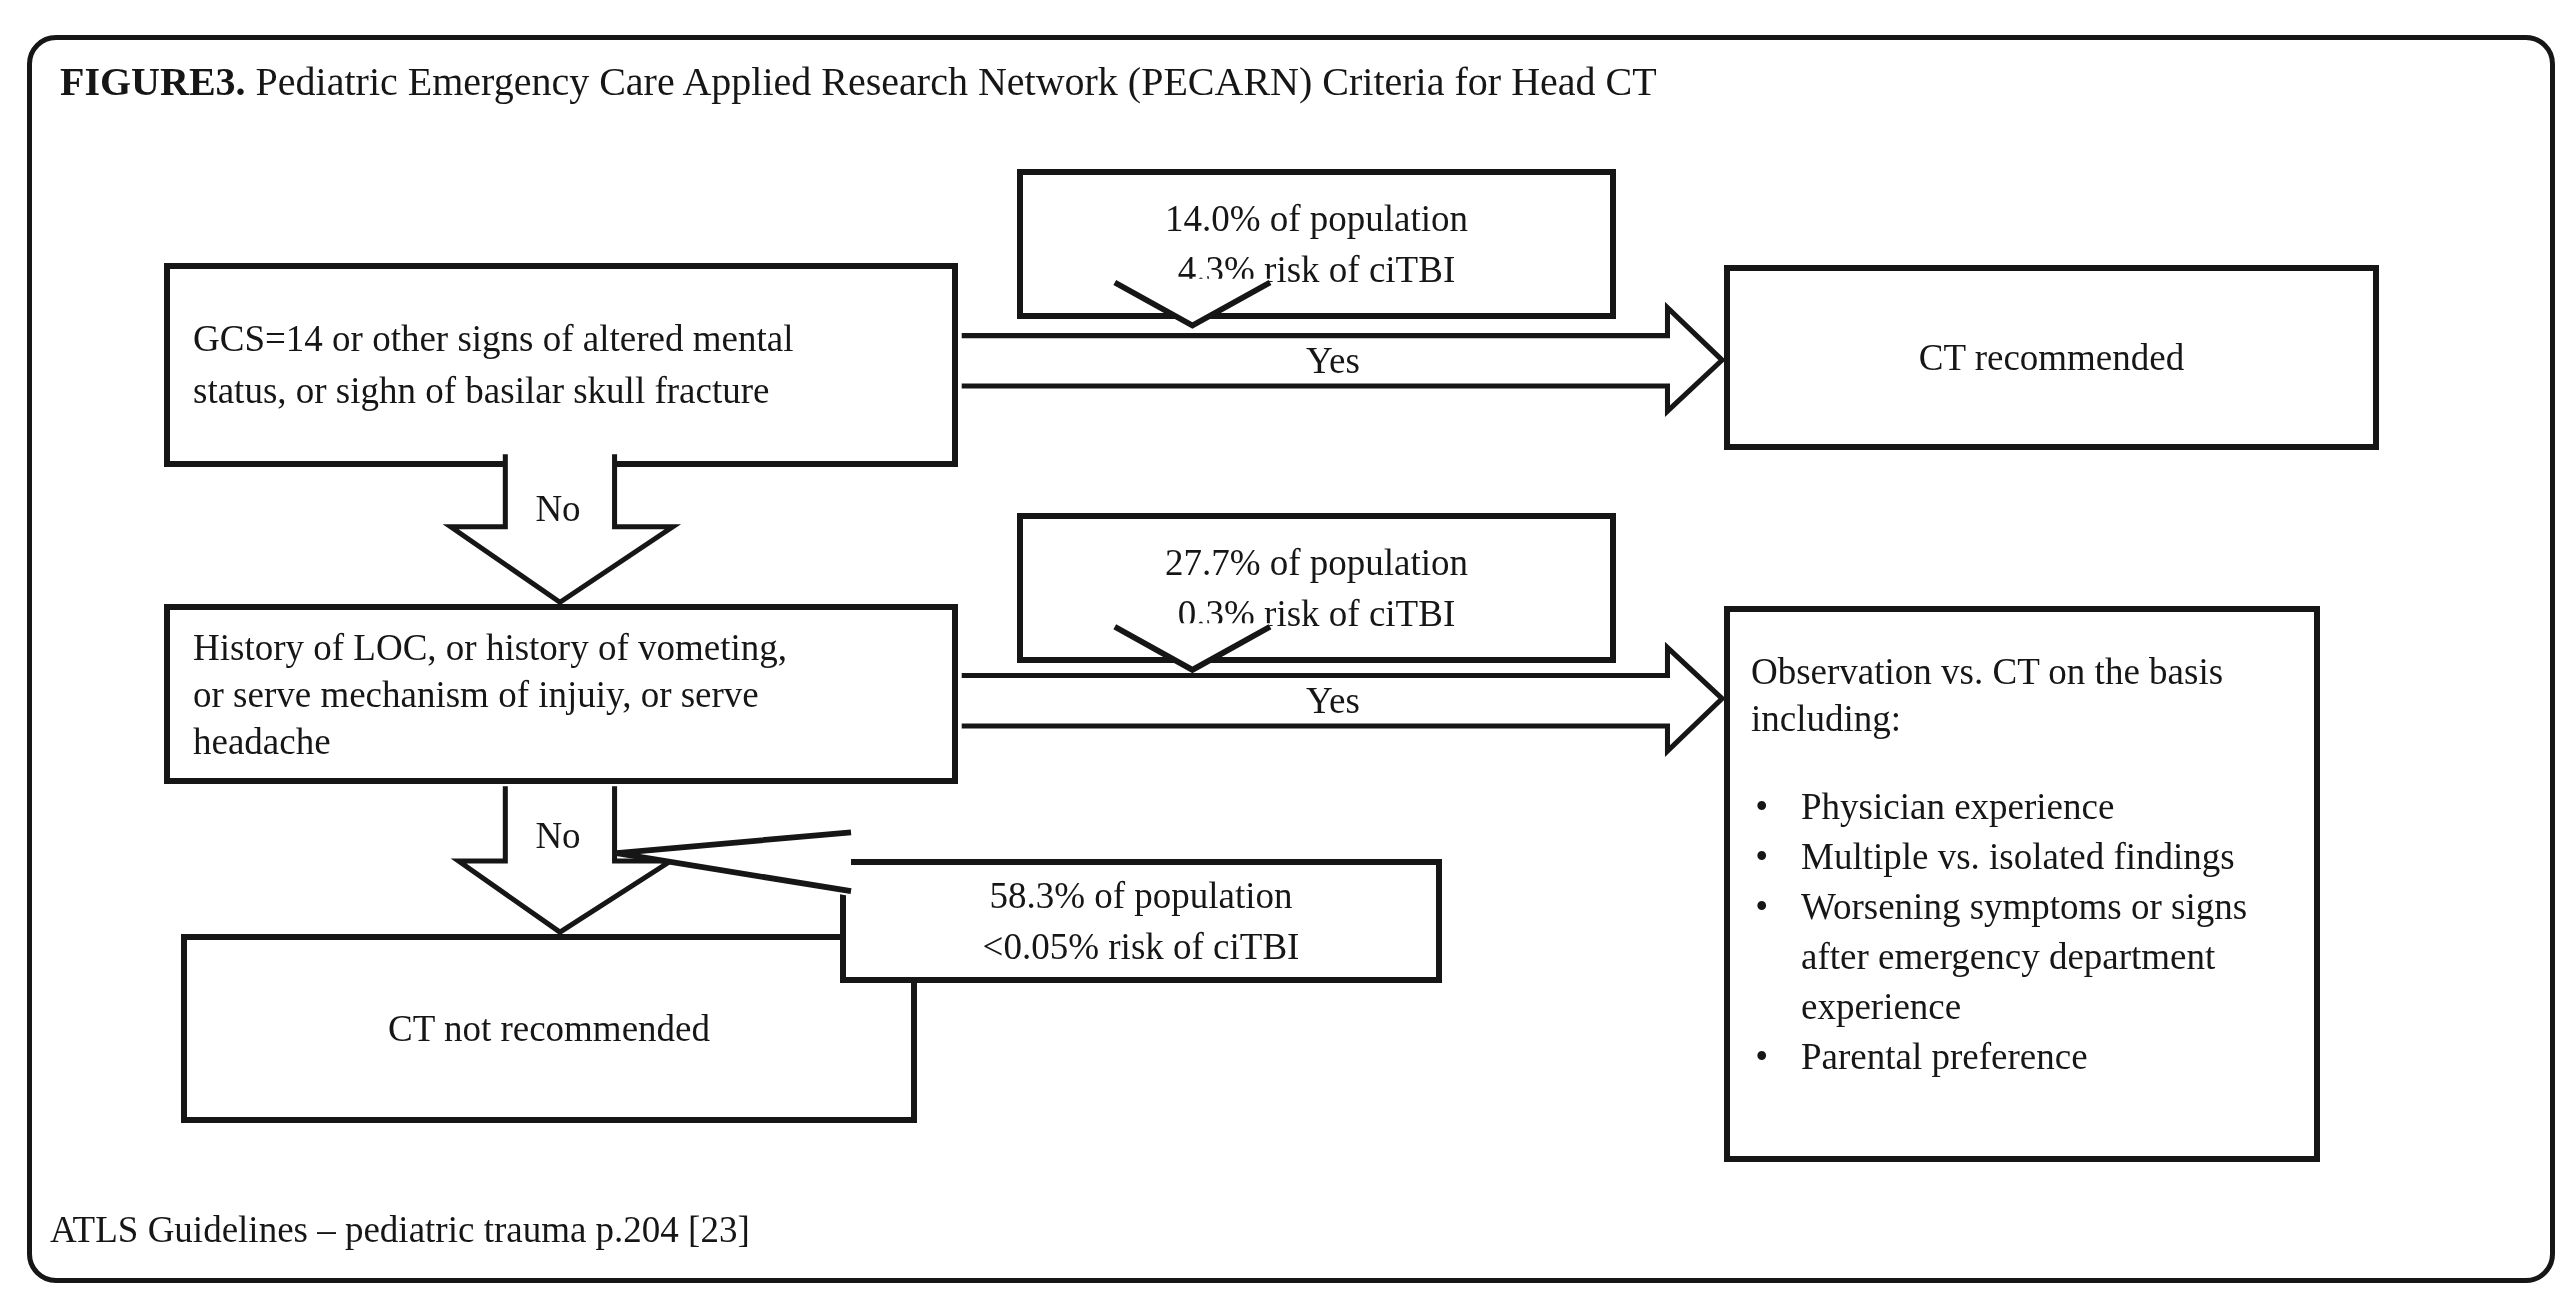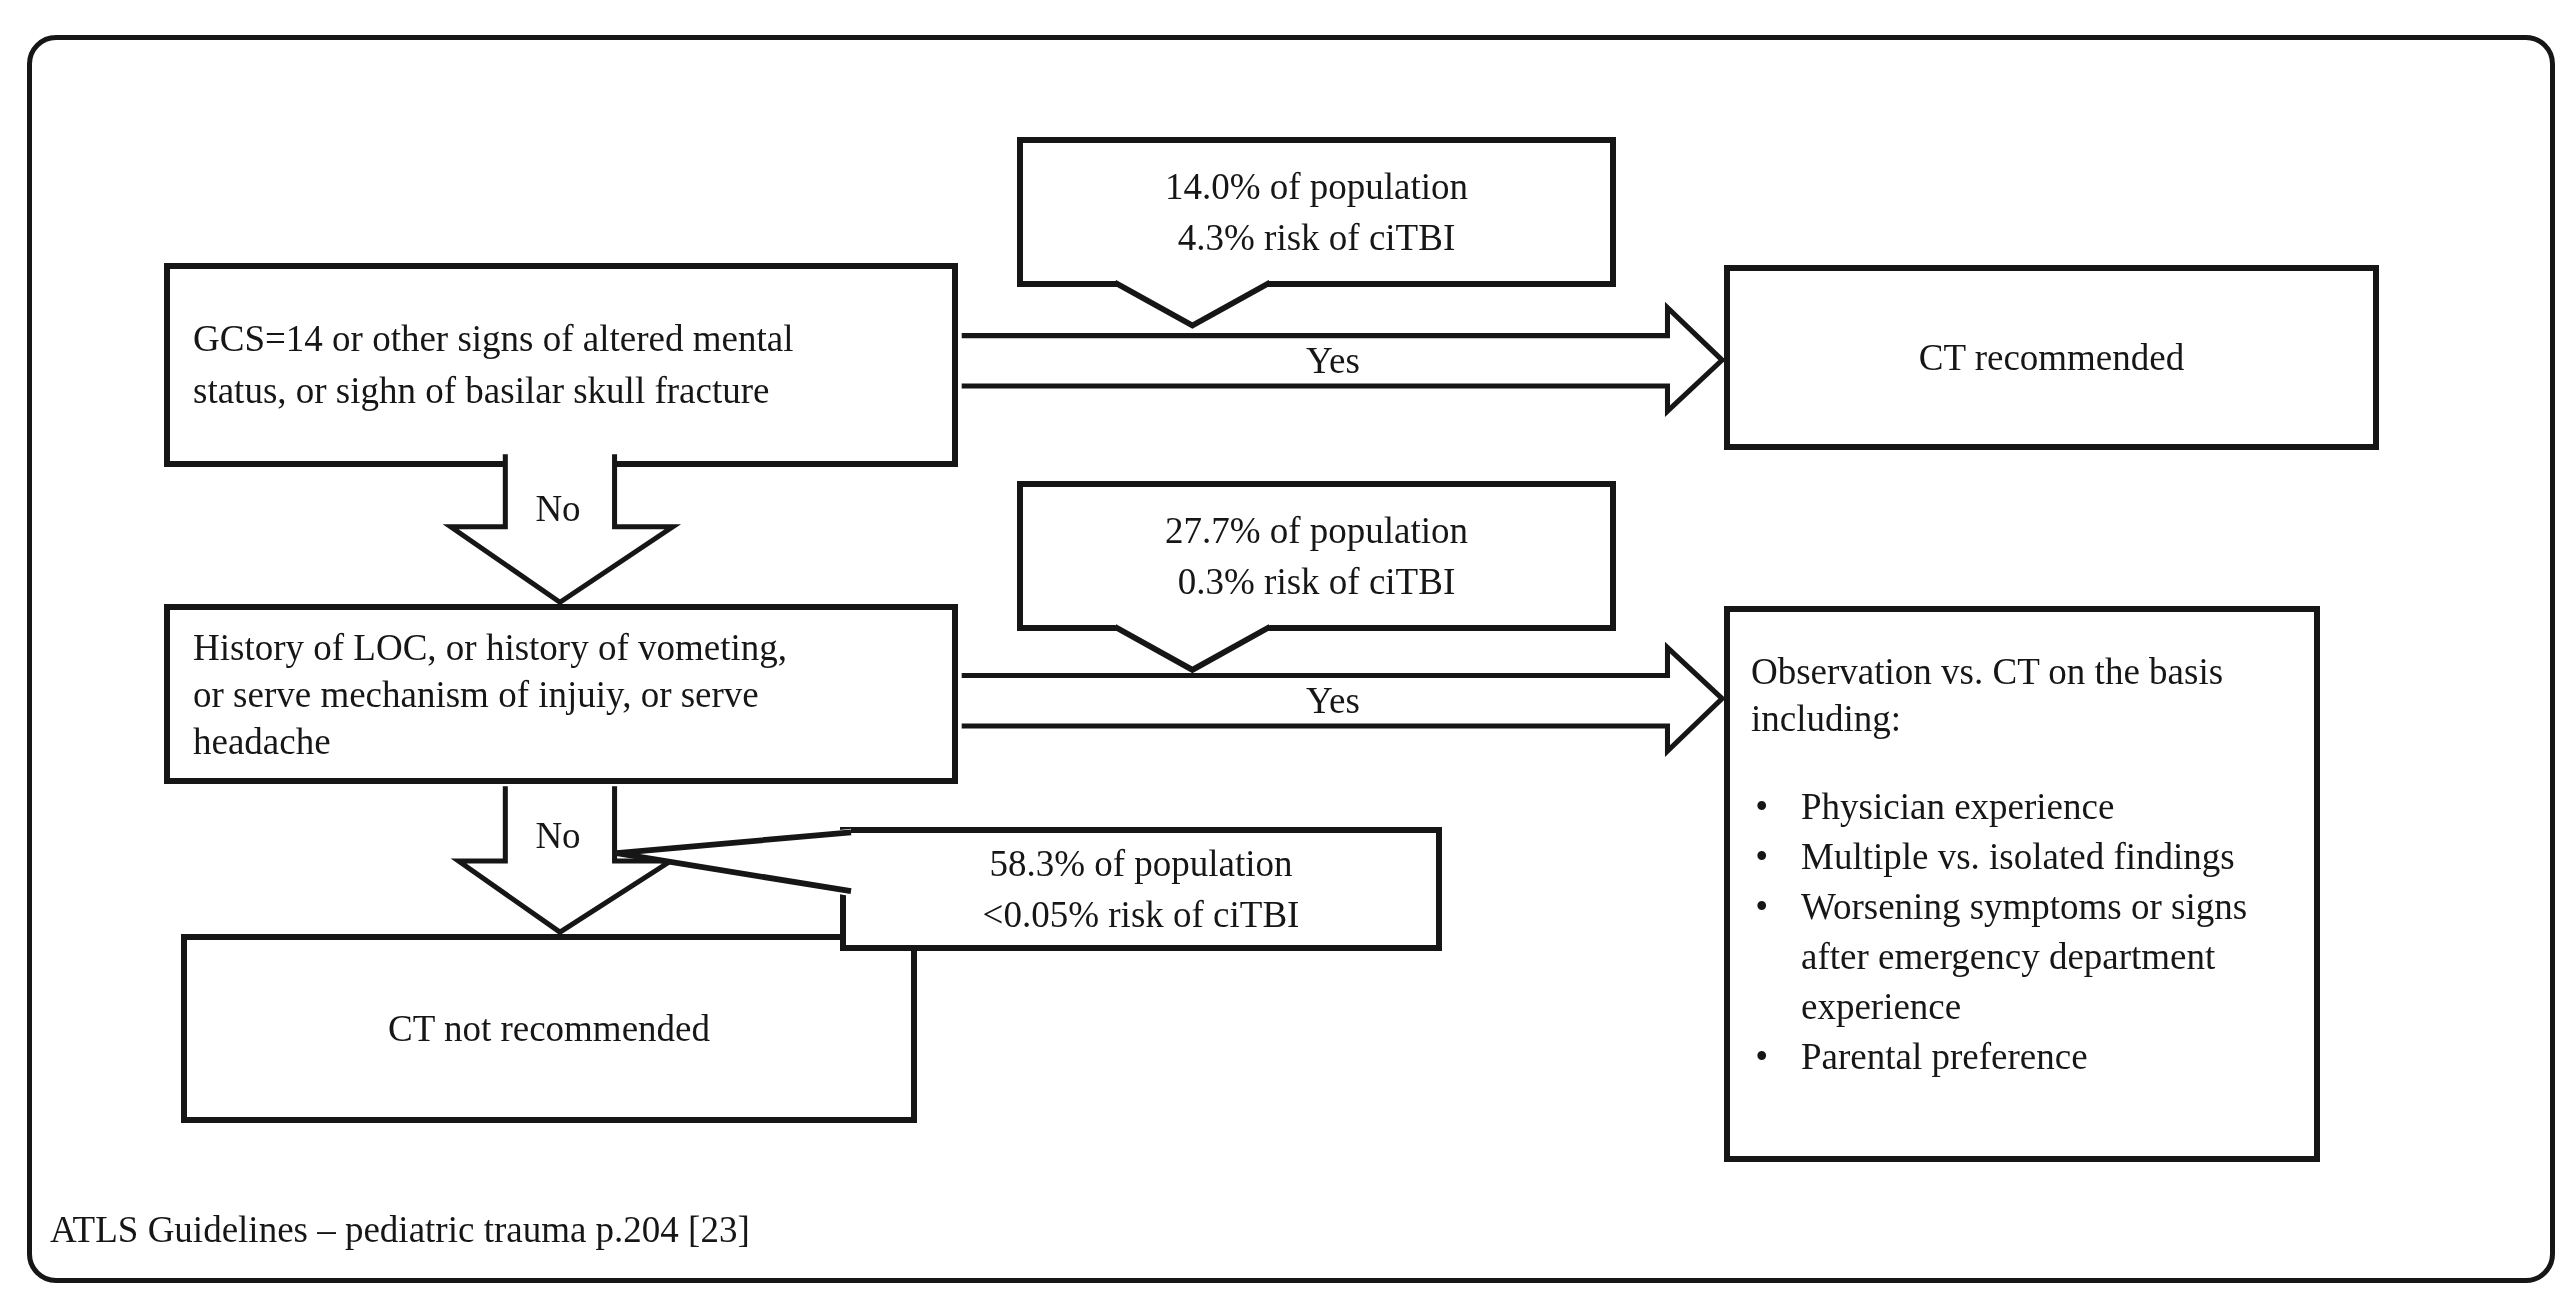--- a/index.html
+++ b/index.html
@@ -15,37 +15,40 @@
   .hcenter{align-items:center;text-align:center;}
   .boxA{left:164px;top:263px;width:794px;height:204px;padding-left:23px;font-size:37px;line-height:52px;}
   .boxB{left:1724px;top:265px;width:655px;height:185px;font-size:37px;}
   .boxC{left:164px;top:604px;width:794px;height:180px;padding-left:23px;font-size:37px;line-height:47px;}
   .boxD{left:1724px;top:606px;width:596px;height:556px;padding:36px 17px 0 21px;font-size:37px;line-height:47px;}
   .boxE{left:181px;top:934px;width:736px;height:189px;font-size:37px;}
   .boxD ul{list-style:none;margin:40px 0 0 0;padding:0;line-height:50px;}
   .boxD li{position:relative;padding-left:50px;}
   .boxD li::before{content:"\2022";position:absolute;left:4.3px;top:0;font-size:37px;}
   .callout{position:absolute;border:6.5px solid #161616;background:#fff;box-sizing:border-box;
-           font-size:37px;line-height:51px;z-index:1;}
+           font-size:37px;line-height:51px;z-index:1;margin-top:32px;}
   .c1{left:1017px;top:137px;width:599px;height:150px;}
   .c2{left:1017px;top:481px;width:599px;height:150px;}
   .c3{left:840px;top:827px;width:602px;height:124px;}
   #arrow-layer{position:absolute;left:0;top:0;width:2576px;height:1298px;z-index:2;pointer-events:none;}
   .edge-label{position:absolute;transform:translate(-50%,-50%);font-size:37px;z-index:3;white-space:nowrap;}
   .lbl-yes1{left:1333px;top:360px;}
   .lbl-yes2{left:1333px;top:700px;}
   .lbl-no1{left:558px;top:508px;}
   .lbl-no2{left:558px;top:835px;}
 </style>
 </head>
 <body>
 
 <div id="page">
   <div id="frame"></div>
 
+  <div class="title">
+    <span class="b">FIGURE3.</span><span> Pediatric Emergency Care Applied Research Network (PECARN) Criteria for Head CT</span>
+  </div>
 
   <div class="box boxA vcenter">
     <div>GCS=14 or other signs of altered mental</div>
     <div>status, or sighn of basilar skull fracture</div>
   </div>
 
   <div class="box boxB vcenter hcenter">
     <div>CT recommended</div>
   </div>
 

